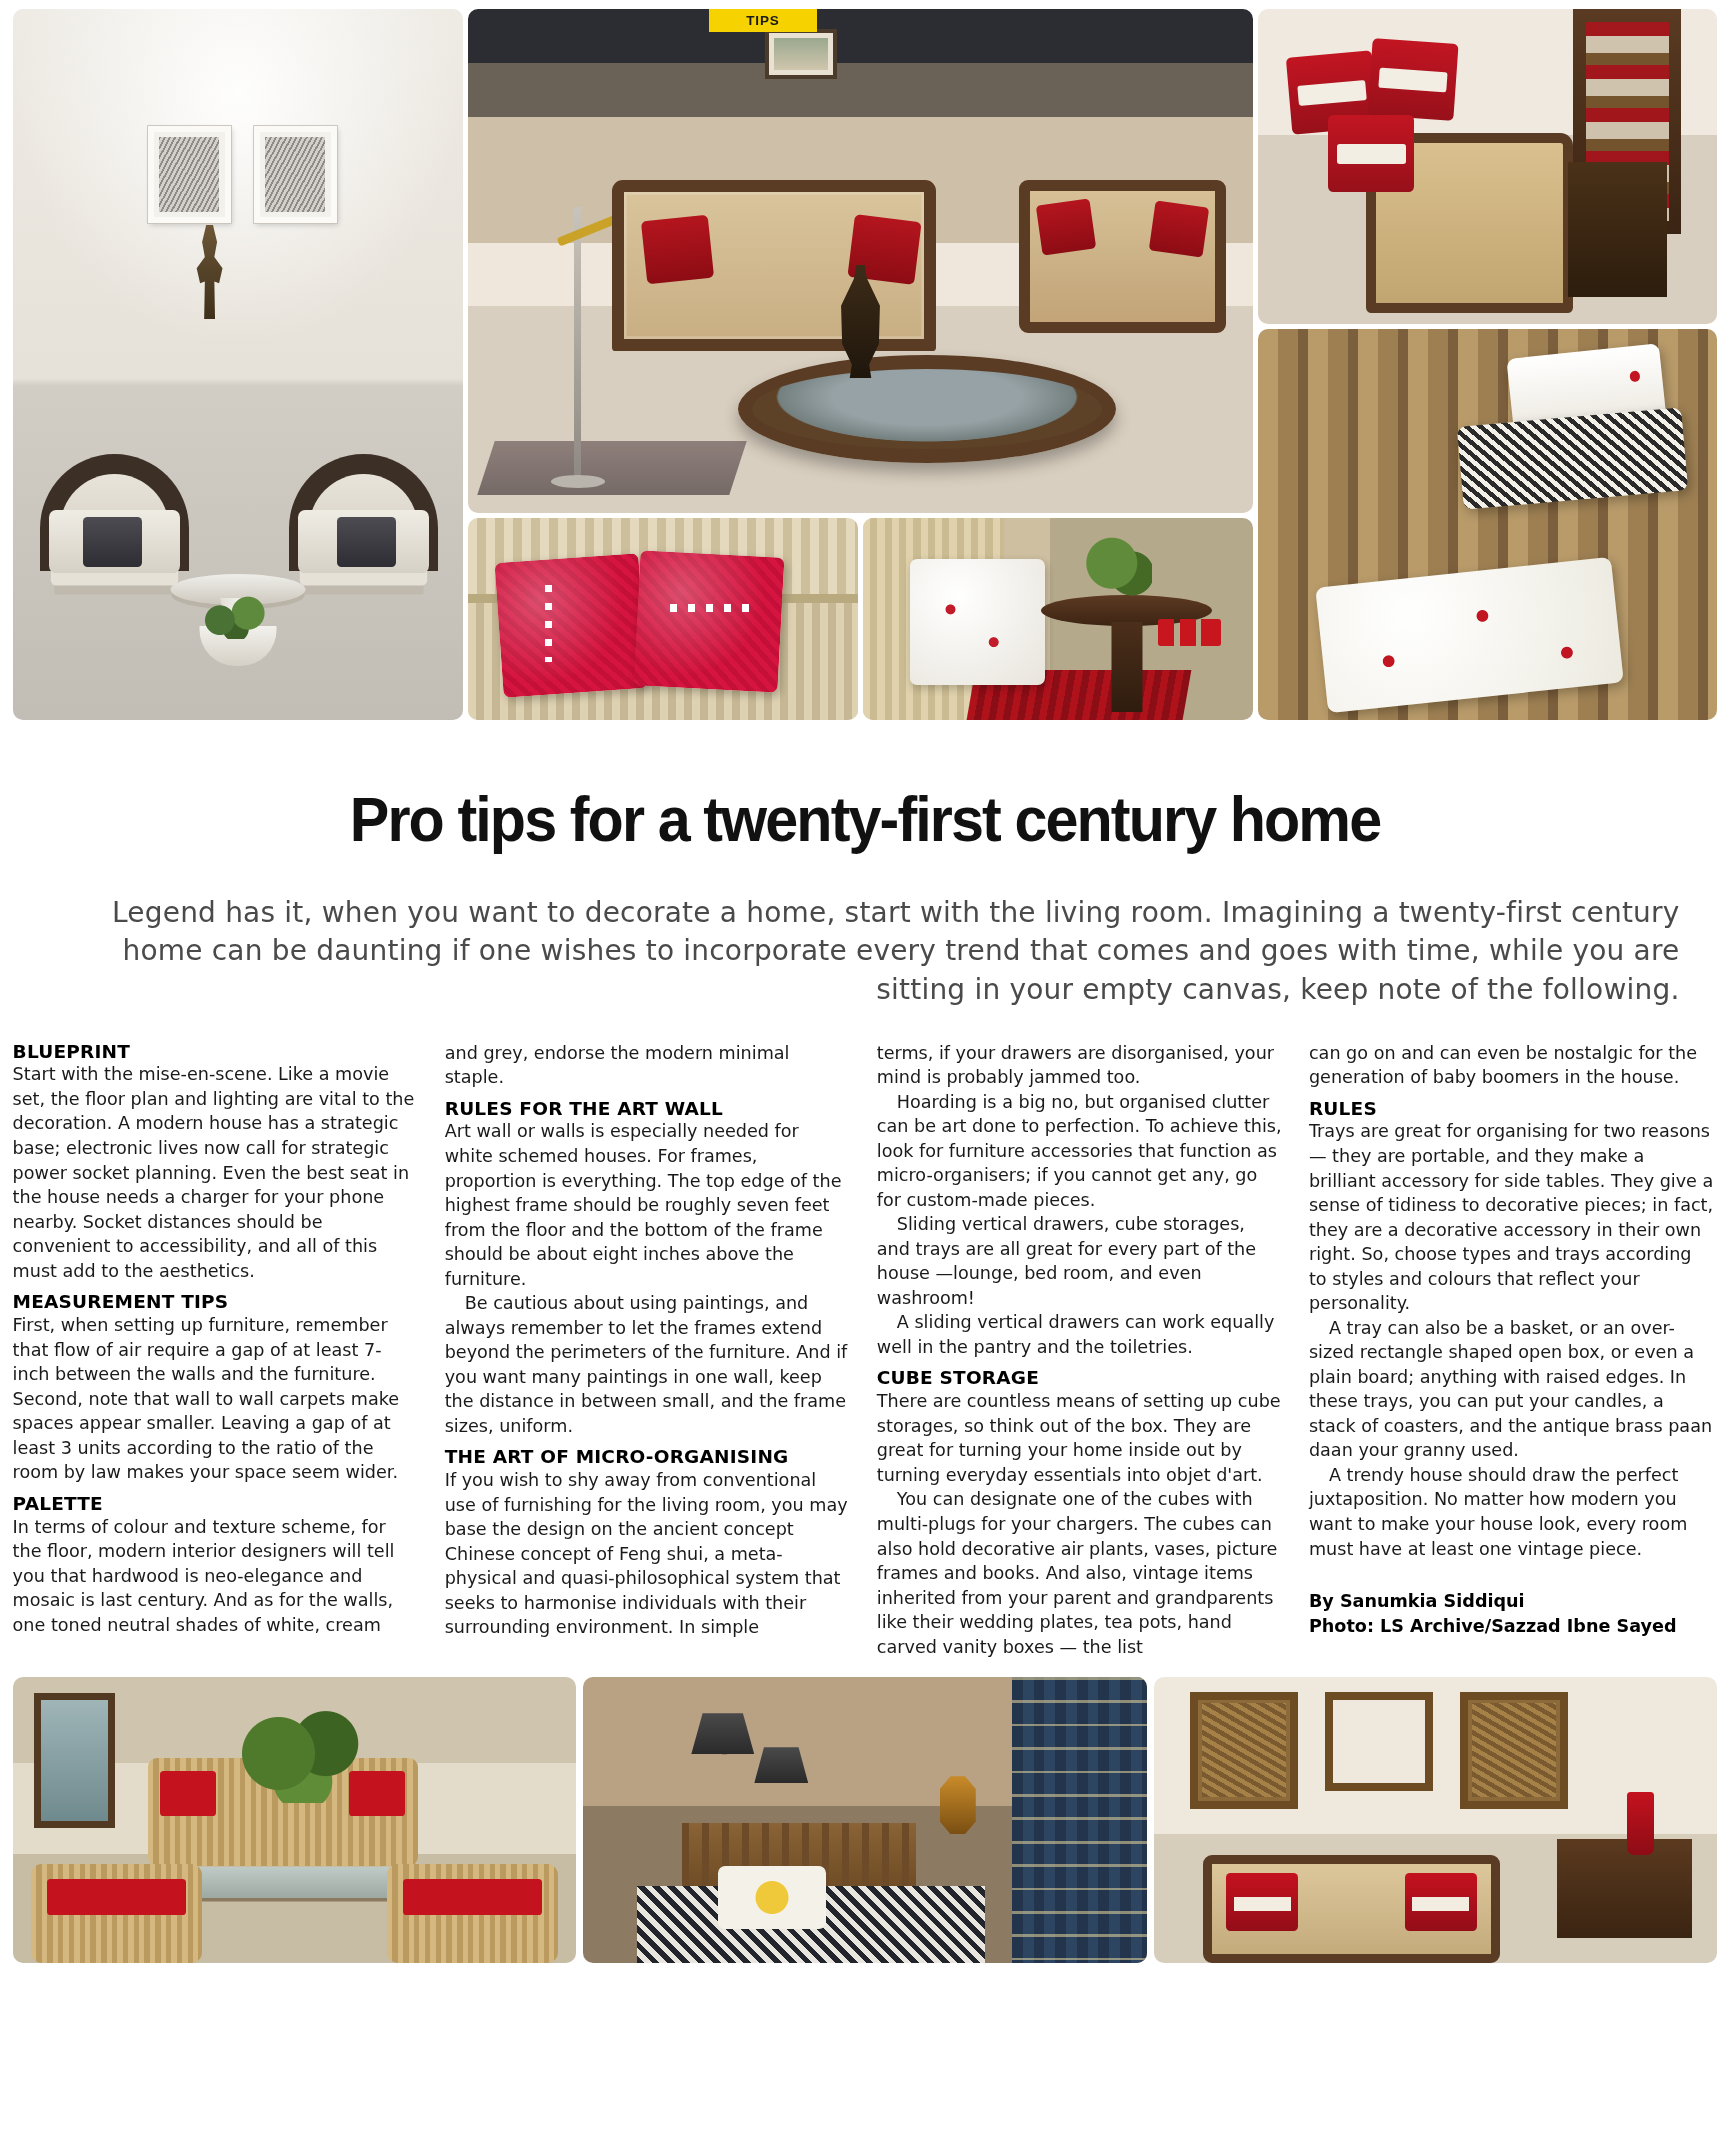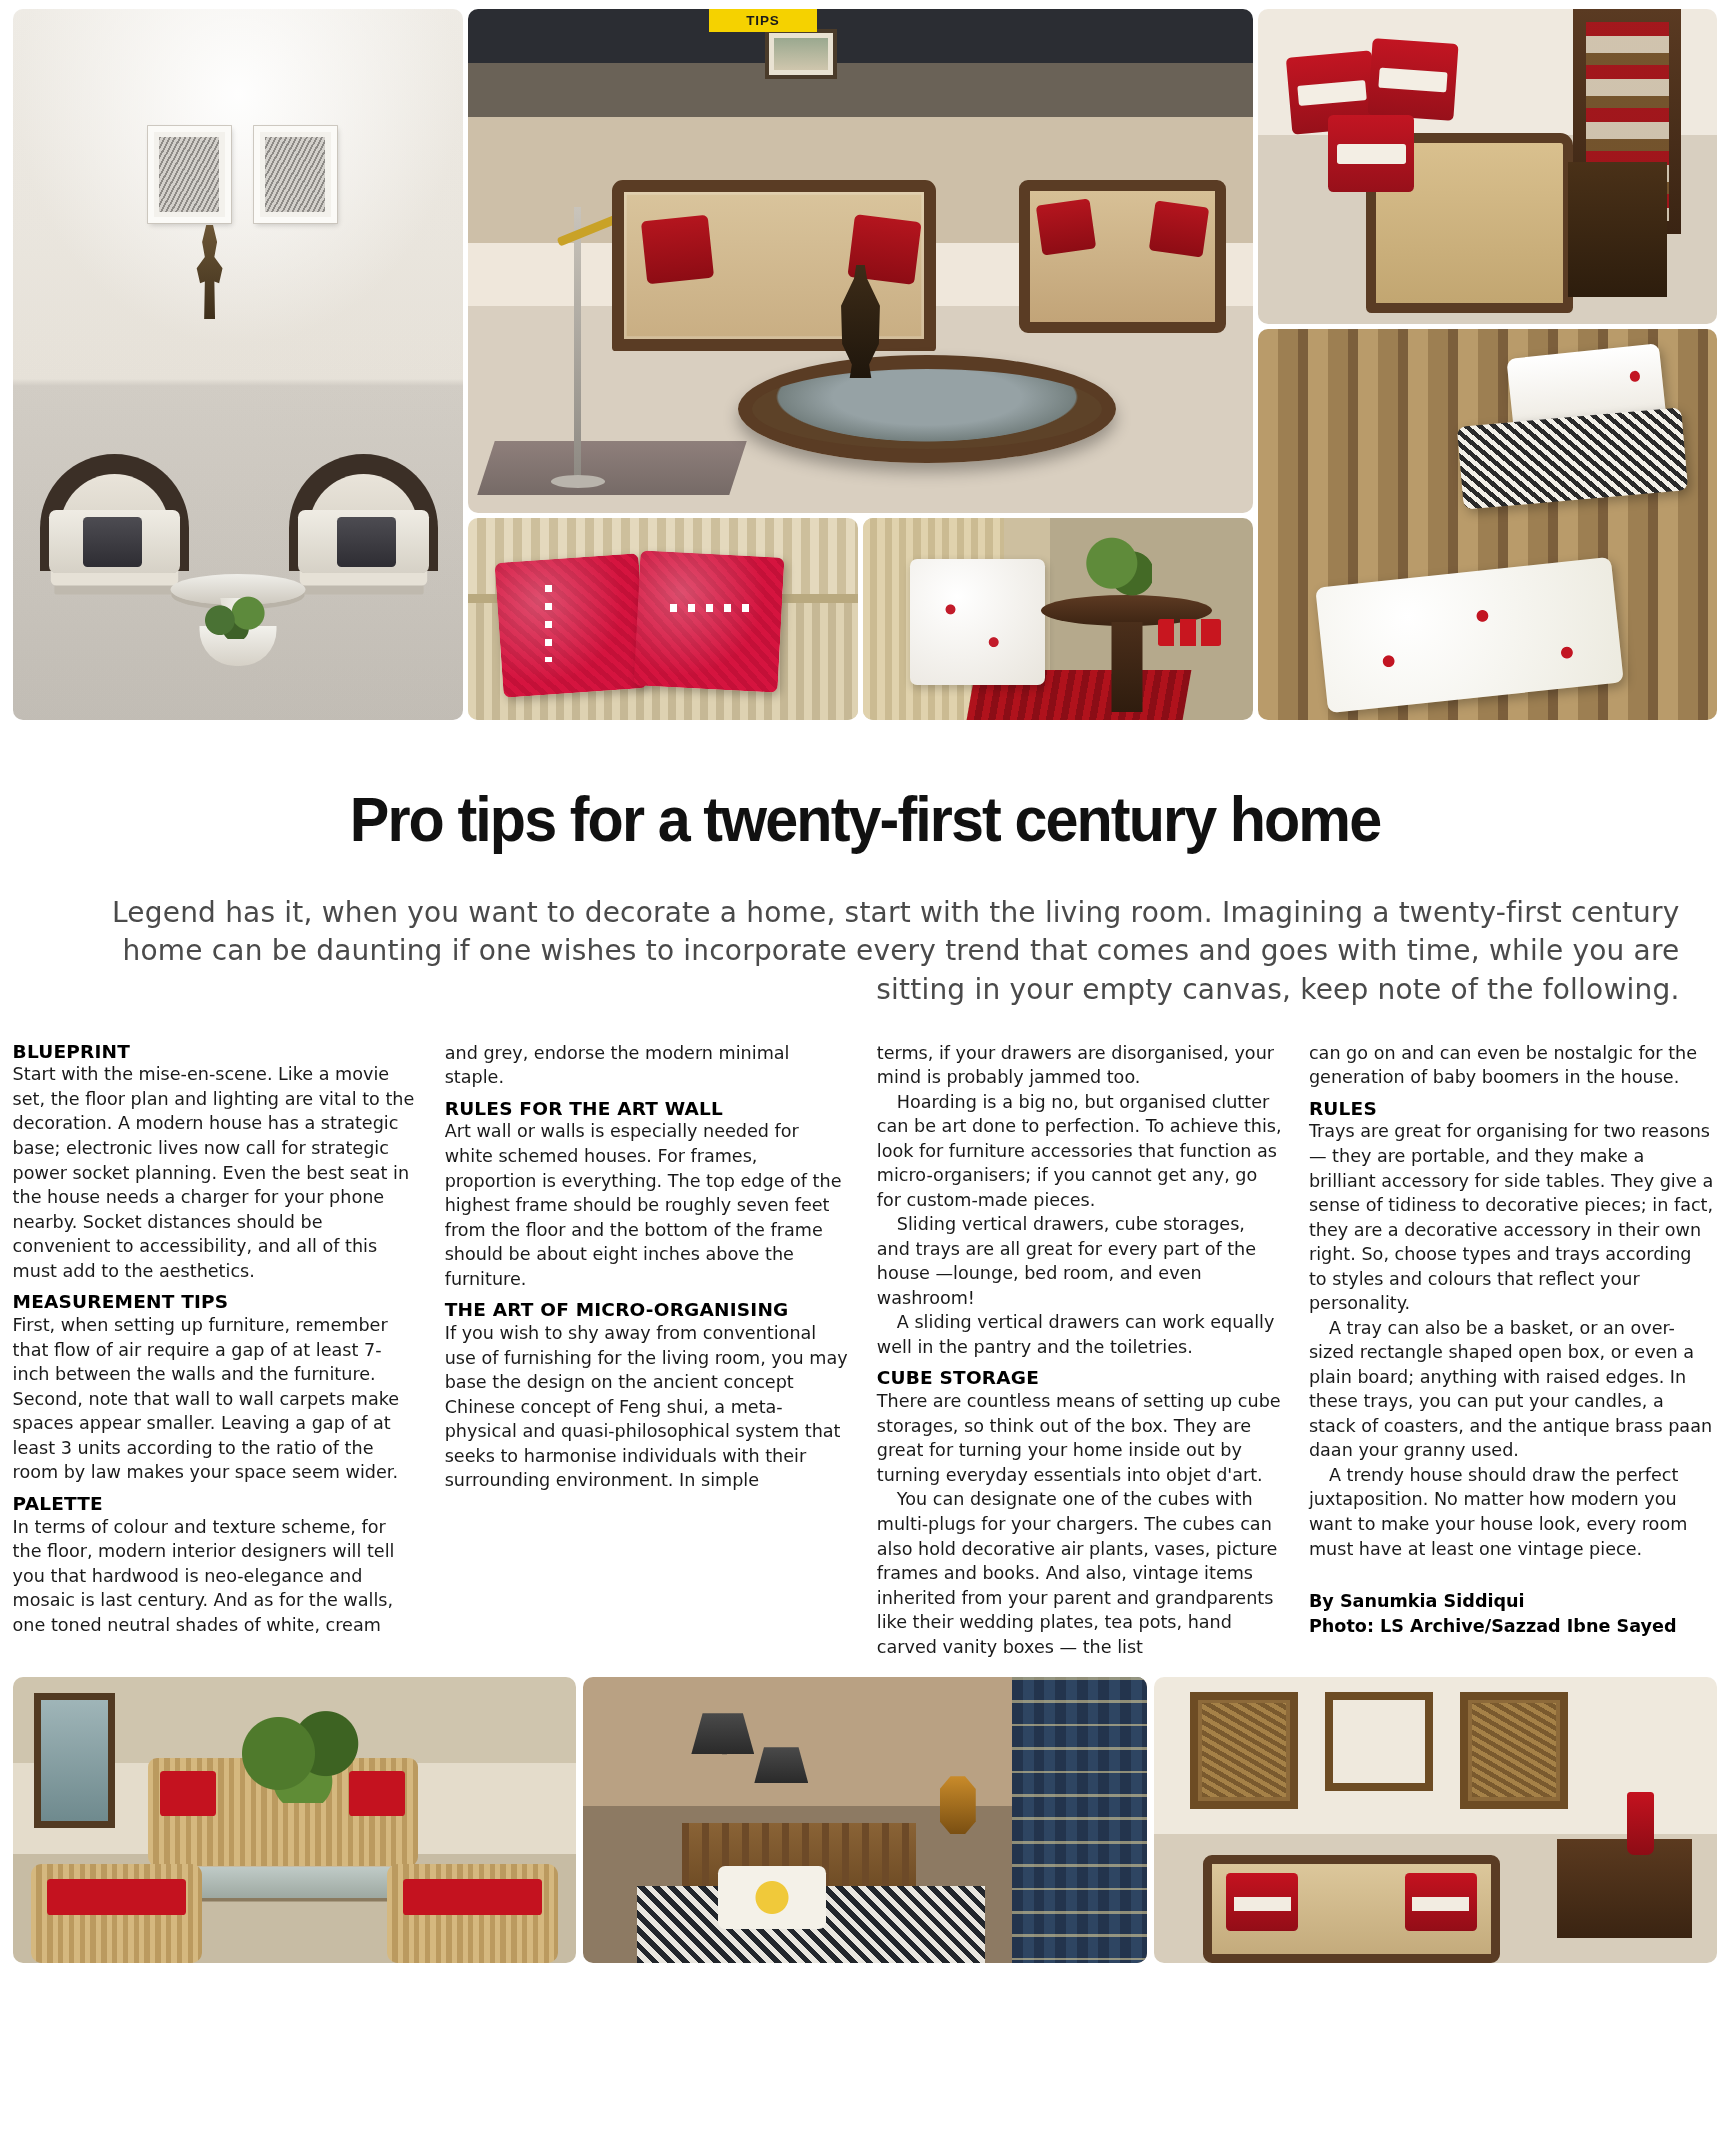--- a/index.html
+++ b/index.html
@@ -476,20 +476,21 @@
       <div class="sub">MEASUREMENT TIPS</div>
       <p>First, when setting up furniture, remember that flow of air require a gap of at least 7-inch between the walls and the furniture. Second, note that wall to wall carpets make spaces appear smaller. Leaving a gap of at least 3 units according to the ratio of the room by law makes your space seem wider.</p>
       <div class="sub">PALETTE</div>
       <p>In terms of colour and texture scheme, for the floor, modern interior designers will tell you that hardwood is neo-elegance and mosaic is last century. And as for the walls, one toned neutral shades of white, cream</p>
     </div>
 
     <div class="bcol">
       <p>and grey, endorse the modern minimal staple.</p>
       <div class="sub">RULES FOR THE ART WALL</div>
       <p>Art wall or walls is especially needed for white schemed houses. For frames, proportion is everything. The top edge of the highest frame should be roughly seven feet from the floor and the bottom of the frame should be about eight inches above the furniture.</p>
+      <p class="indent">Be cautious about using paintings, and always remember to let the frames extend beyond the perimeters of the furniture. And if you want many paintings in one wall, keep the distance in between small, and the frame sizes, uniform.</p>
       <div class="sub">THE ART OF MICRO-ORGANISING</div>
       <p>If you wish to shy away from conventional use of furnishing for the living room, you may base the design on the ancient concept Chinese concept of Feng shui, a meta-physical and quasi-philosophical system that seeks to harmonise individuals with their surrounding environment. In simple</p>
     </div>
 
     <div class="bcol">
       <p>terms, if your drawers are disorganised, your mind is probably jammed too.</p>
       <p class="indent">Hoarding is a big no, but organised clutter can be art done to perfection. To achieve this, look for furniture accessories that function as micro-organisers; if you cannot get any, go for custom-made pieces.</p>
       <p class="indent">Sliding vertical drawers, cube storages, and trays are all great for every part of the house —lounge, bed room, and even washroom!</p>
       <p class="indent">A sliding vertical drawers can work equally well in the pantry and the toiletries.</p>
       <div class="sub">CUBE STORAGE</div>

